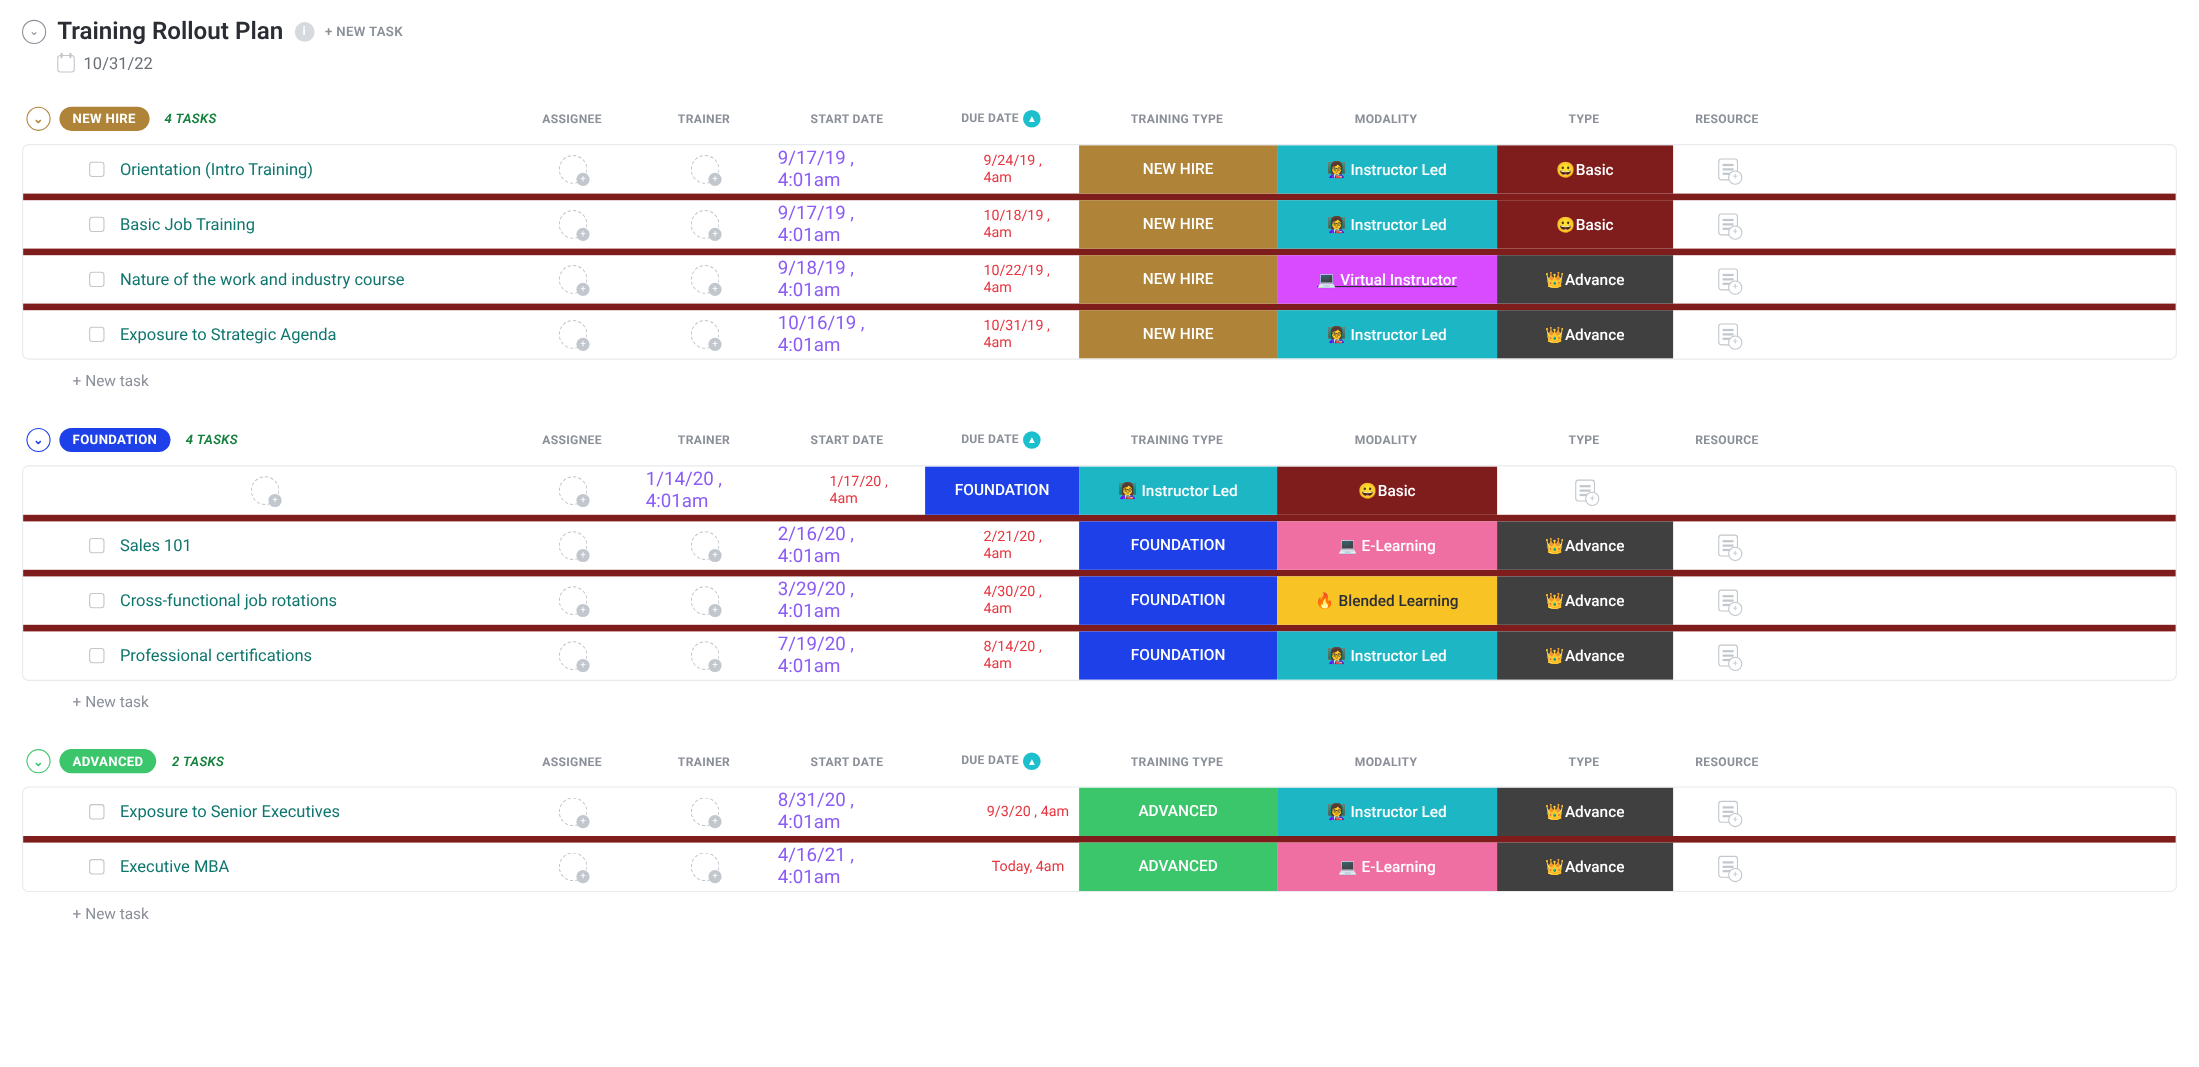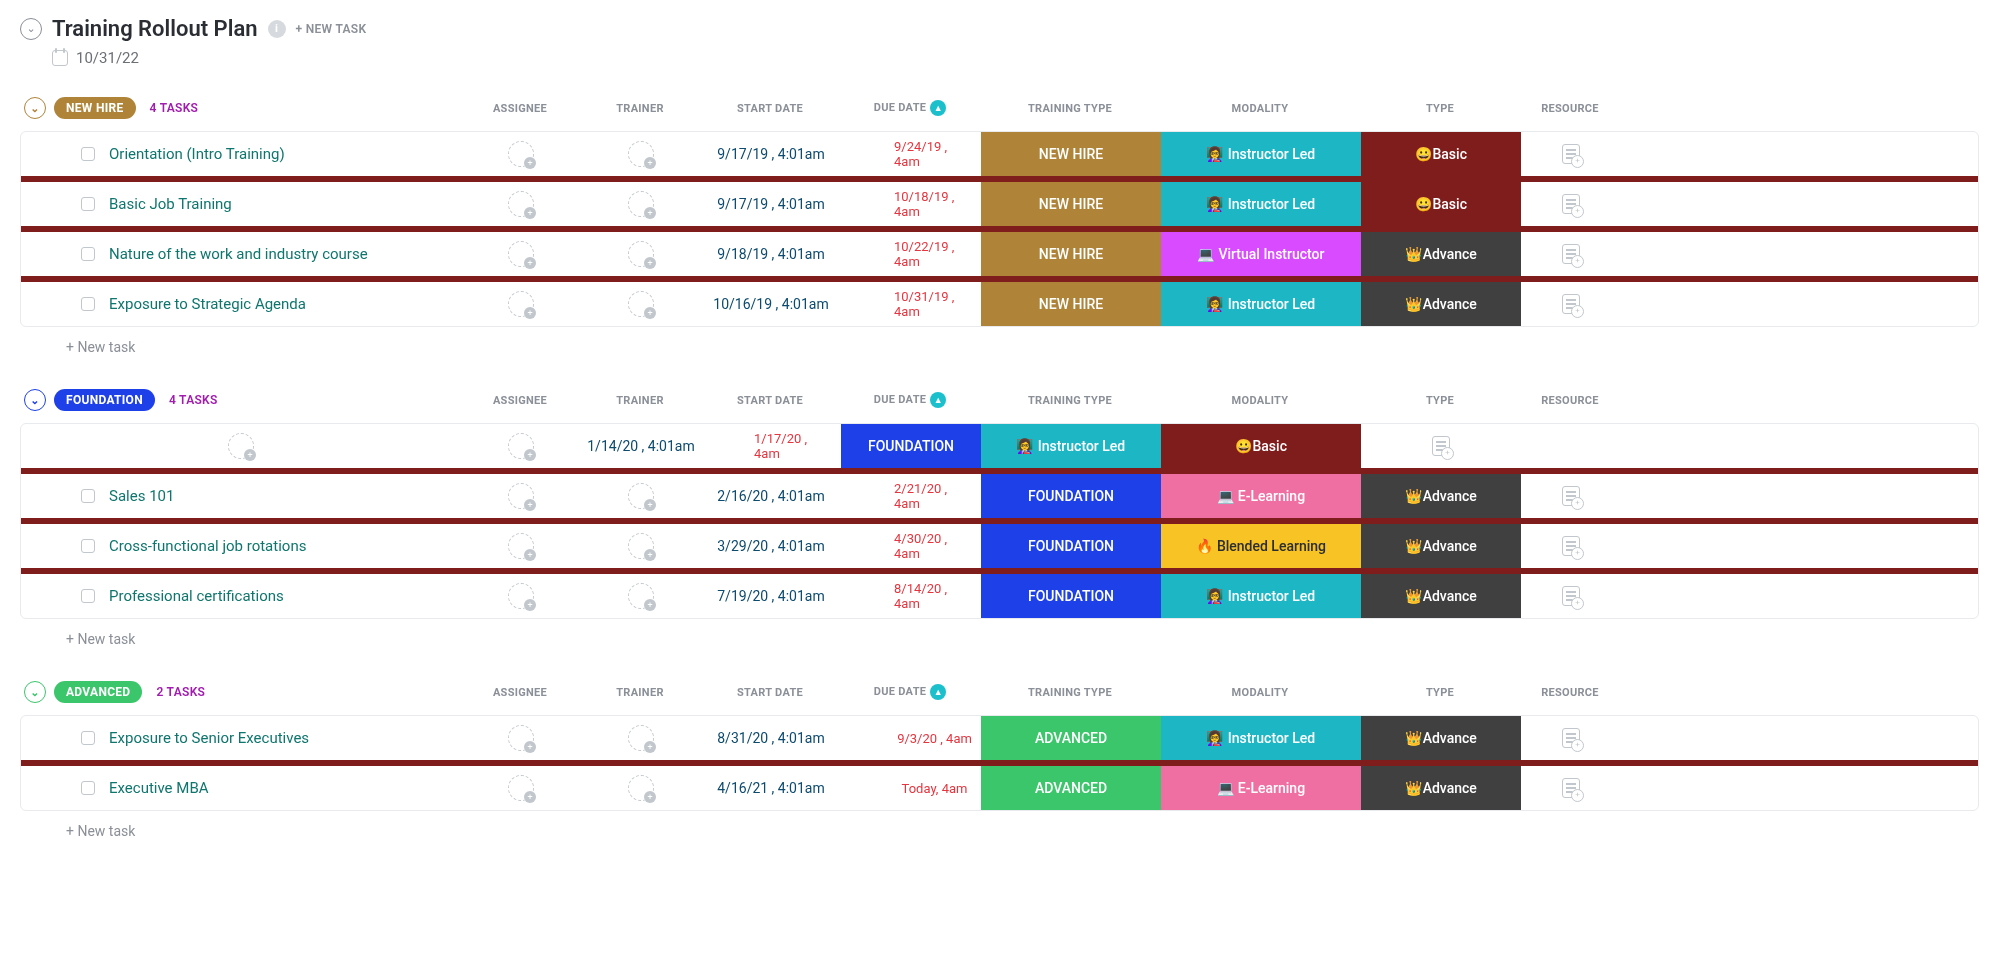--- a/index.html
+++ b/index.html
@@ -10,36 +10,36 @@
   .info-icon { width: 18px; height: 18px; border-radius: 50%; background: #d6dade; color: #fff; font-size: 11px; font-weight: 700; display: inline-flex; align-items: center; justify-content: center; }
   .new-task-link { color: #8a8f98; font-size: 12px; font-weight: 600; letter-spacing: 0.3px; cursor: pointer; }
   .date-row { display: flex; align-items: center; gap: 8px; margin-left: 32px; margin-bottom: 24px; color: #6b6f76; font-size: 15px; }
   .cal-icon { width: 16px; height: 16px; border: 1.5px solid #c1c7cd; border-radius: 3px; position: relative; }
   .cal-icon:before { content:""; position:absolute; top:-3px; left:2px; width:2px; height:5px; background:#c1c7cd; border-radius:1px; }
   .cal-icon:after { content:""; position:absolute; top:-3px; right:2px; width:2px; height:5px; background:#c1c7cd; border-radius:1px; }
 
   .group { margin-bottom: 28px; }
   .group-toggle { width: 22px; height: 22px; border: 1.5px solid; border-radius: 50%; display: inline-flex; align-items: center; justify-content: center; font-size: 11px; margin-right: 8px; cursor: pointer; }
   .group-badge { display: inline-block; padding: 4px 12px; border-radius: 12px; font-size: 12px; font-weight: 700; color: #fff; margin-right: 14px; }
-  .task-count { color: #a21caf; font-size: 12px; font-weight: 600; letter-spacing: 0.3px; }
+  .task-count { color: #15803d; font-size: 12px; font-weight: 600; letter-spacing: 0.3px; font-style: italic; }
 
   .columns { display:grid; grid-template-columns: 440px 120px 120px 140px 140px 180px 200px 160px 100px; align-items:center; }
   .col-head { color:#8a8f98; font-size:11px; font-weight:700; letter-spacing:0.3px; text-align:center; padding: 6px 4px; }
   .col-head.left { text-align:left; }
   .sort-dot { display:inline-flex; width:16px; height:16px; border-radius:50%; background:#1bc0cc; color:#fff; align-items:center; justify-content:center; font-size:9px; margin-left:4px; }
 
   .task-table { border:1px solid #e8eaed; border-radius:6px; overflow:hidden; margin-top:6px; }
   .task-row { display:grid; grid-template-columns: 440px 120px 120px 140px 140px 180px 200px 160px 100px; align-items:stretch; border-top:6px solid #7f1d1d; min-height:44px; }
   .task-row:first-child { border-top:none; }
   .cell { display:flex; align-items:center; justify-content:center; padding:0 6px; height:44px;}
   .cell.name { justify-content:flex-start; padding-left:60px; gap:14px; font-size:15px; color:#0f766e; }
   .chk { width:14px; height:14px; border:1.5px solid #c1c7cd; border-radius:3px; display:inline-block; }
   .avatar { width:26px; height:26px; border-radius:50%; border:1.5px dashed #c1c7cd; position:relative; }
   .avatar:after { content:"+"; position:absolute; right:-3px; bottom:-3px; width:12px; height:12px; border-radius:50%; background:#c1c7cd; color:#fff; font-size:9px; line-height:12px; text-align:center; }
-  .date-text { font-size:14px; color:#0c4a6e; }
+  .date-text { font-size:17px; color:#8b5cf6; }
   .date-due { font-size:13px; color:#e6353f;margin-left:47px; }
   .tag { width:100%; height:44px; display:flex; align-items:center; justify-content:center; color:#fff; font-size:14px; font-weight:500; }
   .res-icon { width:18px; height:20px; border:1.5px solid #c1c7cd; border-radius:3px; position:relative; }
   .res-icon:before { content:""; position:absolute; top:4px; left:3px; right:3px; height:1.5px; background:#c1c7cd; box-shadow: 0 4px 0 #c1c7cd, 0 8px 0 #c1c7cd; }
   .res-icon:after { content:"+"; position:absolute; right:-5px; bottom:-5px; width:11px; height:11px; border-radius:50%; background:#fff; border:1.5px solid #c1c7cd; color:#c1c7cd; font-size:8px; line-height:9px; text-align:center; }
   .new-task-row { padding:12px 0 0 46px; color:#8a8f98; font-size:14px; cursor:pointer; }
 
   
   .tt-newhire { background:#af8439; }
   .tt-foundation { background:#1e40e8; }
@@ -156,21 +156,21 @@
           </div>
           <div class="cell">
             <span class="date-text">9/18/19 , 4:01am</span>
           </div>
           <div class="cell">
             <span class="date-due">10/22/19 , 4am</span>
           </div>
           <div class="cell" style="padding: 0px;">
             <div class="tag tt-newhire">NEW HIRE</div>
           </div>
-          <div class="cell" style="padding: 0px;">
+          <div class="cell" style="padding: 0px; text-decoration: underline;">
             <div class="tag mod-virtual">💻 Virtual Instructor</div>
           </div>
           <div class="cell" style="padding: 0px;">
             <div class="tag ty-adv">👑Advance</div>
           </div>
           <div class="cell">
             <span class="res-icon"></span>
           </div>
         </div>
         <div class="task-row">

